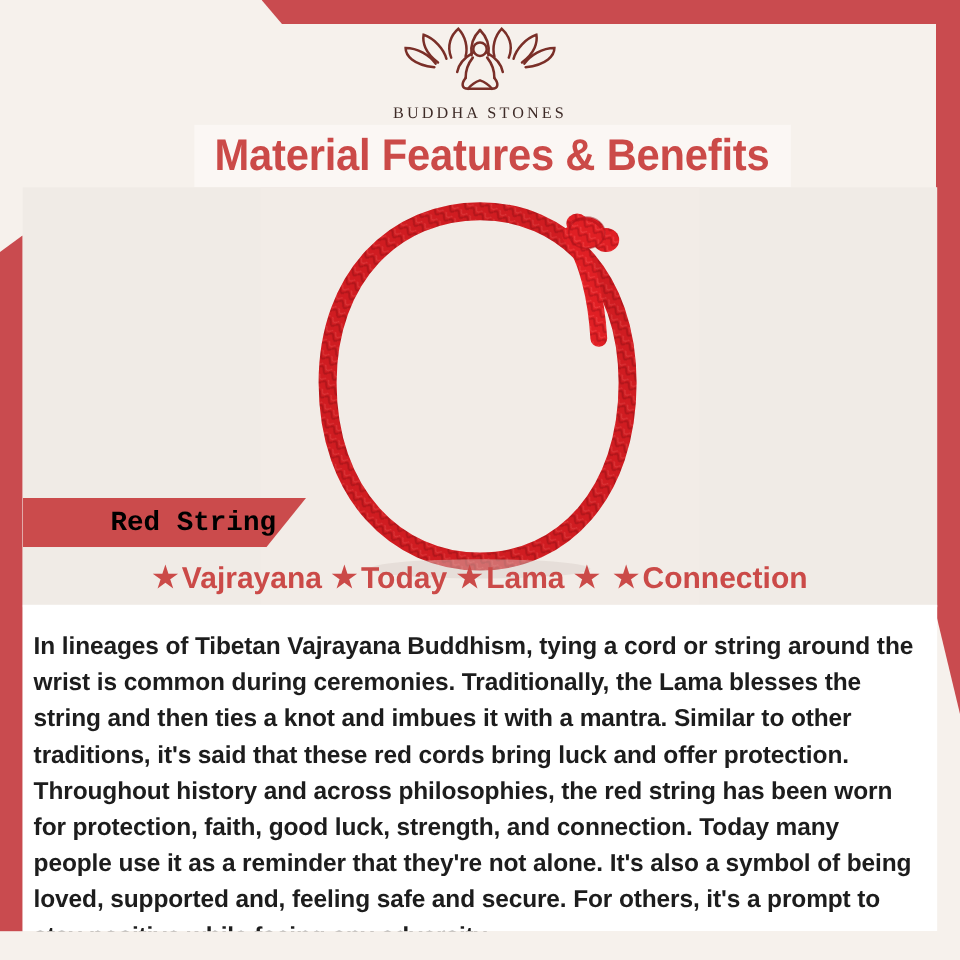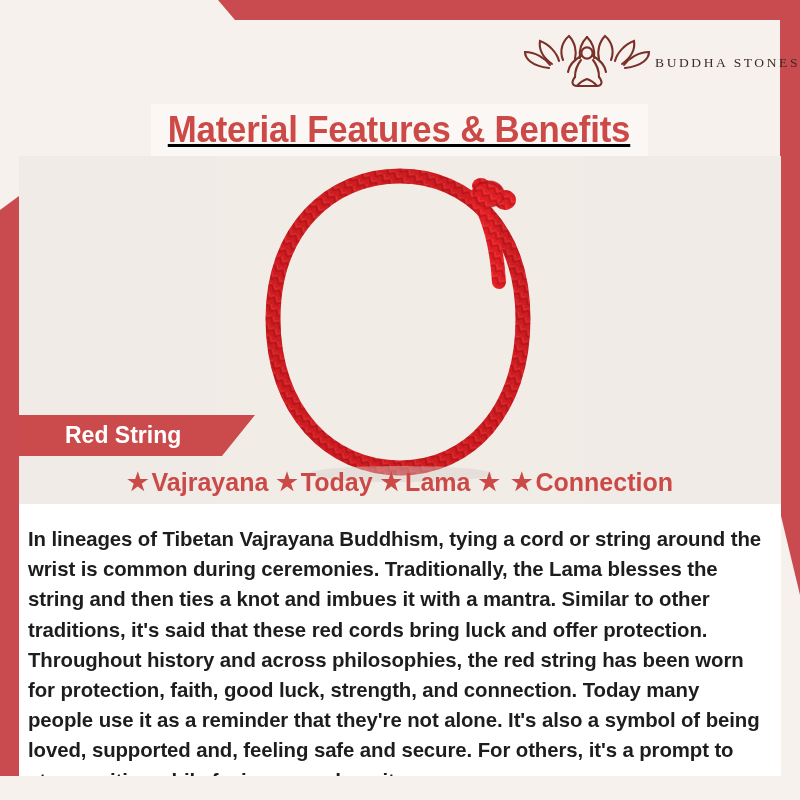--- a/index.html
+++ b/index.html
@@ -42,40 +42,40 @@
     width:19px; height:604px;
     background:#c94b4f;
     clip-path:polygon(0 14px, 100% 0, 100% 100%, 0 100%);
   }
 
   
   .logo-wrap{
     position:absolute;
     top:22px; left:0; right:0;
     height:80px;
-    display:flex; flex-direction:row;
-    align-items:center; justify-content:flex-end;
+    display:flex; flex-direction:column;
+    align-items:center; justify-content:space-between;
   }
   .logo-mark{ width:136px; height:56px; display:block; }
   .logo-word{
     margin-top:2px;
     font-family:"Liberation Serif", serif;
     font-size:13.5px;
     letter-spacing:2.6px;
     color:#3d2a26;
     font-weight:400;
   }
 
   
   .title-band{
     position:absolute;
-    left:151px; top:104px;
+    left:162px; top:104px;
     width:497px; height:52px;
     background:#fbf7f4;
-    display:flex; align-items:center; justify-content:center;text-decoration:underline;
+    display:flex; align-items:center; justify-content:center;
   }
   .title-band h1{
     font-family:"Liberation Sans Narrow","Liberation Sans", sans-serif;
     font-weight:700;
     font-size:37px;
     letter-spacing:-0.2px;
     color:#cb4a48;
     white-space:nowrap;
     transform:scaleX(0.94);
   }
@@ -100,23 +100,23 @@
   
   .ribbon{
     position:absolute;
     left:19px; top:415px;
     width:236px; height:41px;
     background:#cb4b4c;
     clip-path:polygon(0 0, 100% 0, 86% 100%, 0 100%);
     display:flex; align-items:center;
   }
   .ribbon-label{
-    margin-left:46px;
-    color:#ffffff;
-    font-family:Liberation Sans, sans-serif;
+    margin-left:73px;
+    color:#000000;
+    font-family:Liberation Mono, monospace;
     font-weight:700;
     font-size:23px;
     letter-spacing:0px;
     white-space:nowrap;
   }
 
   
   .benefits{
     position:absolute;
     left:19px; top:463px;

